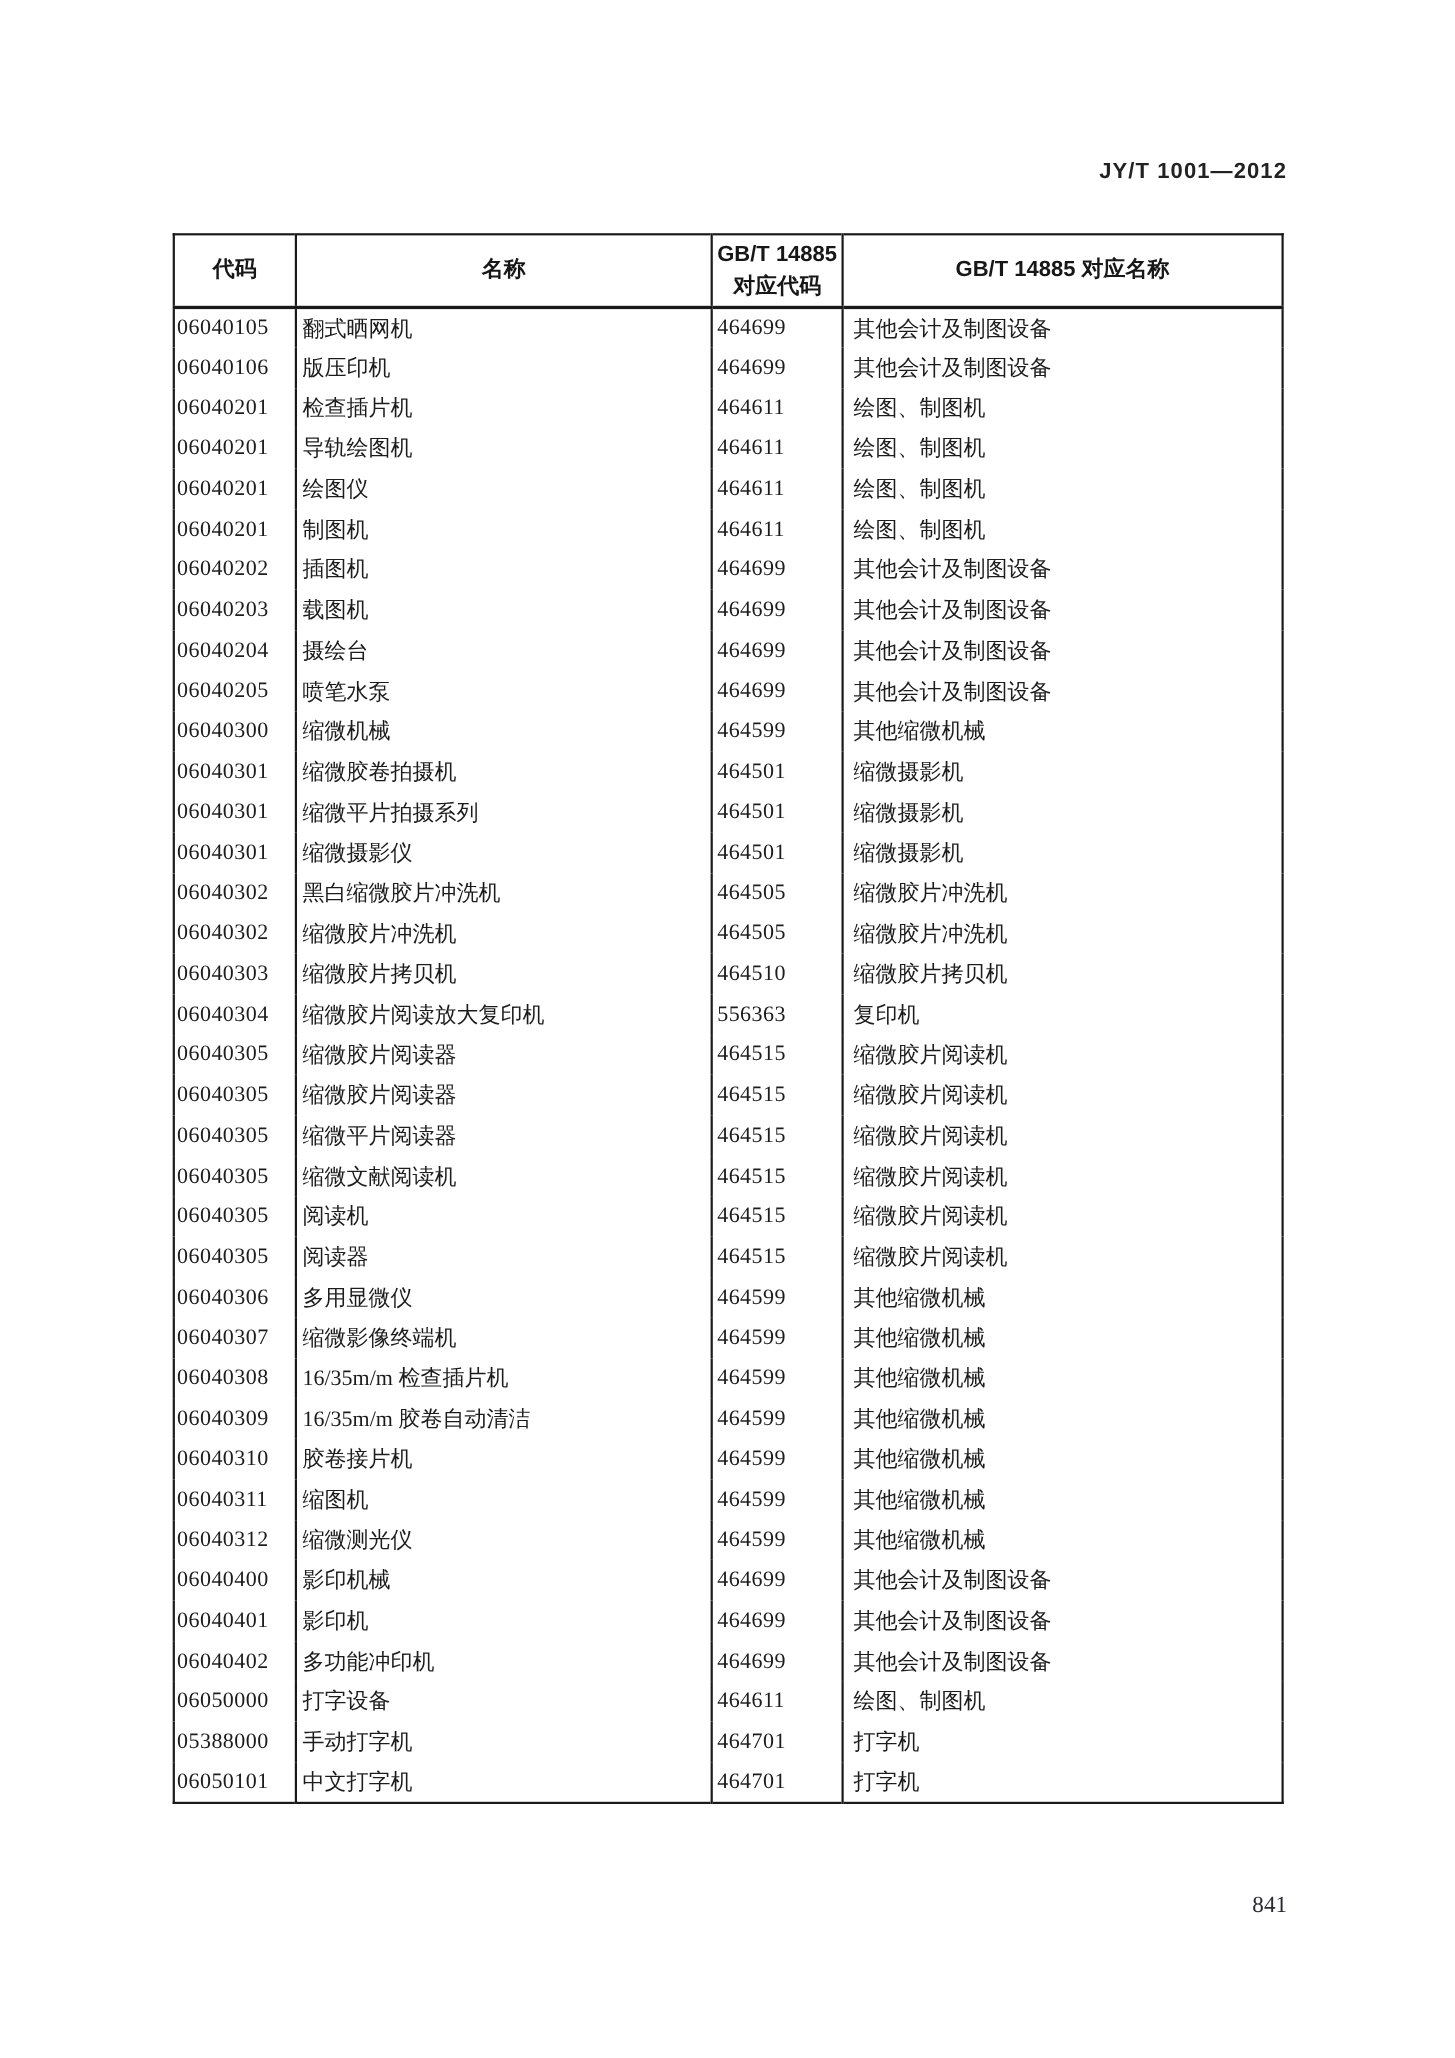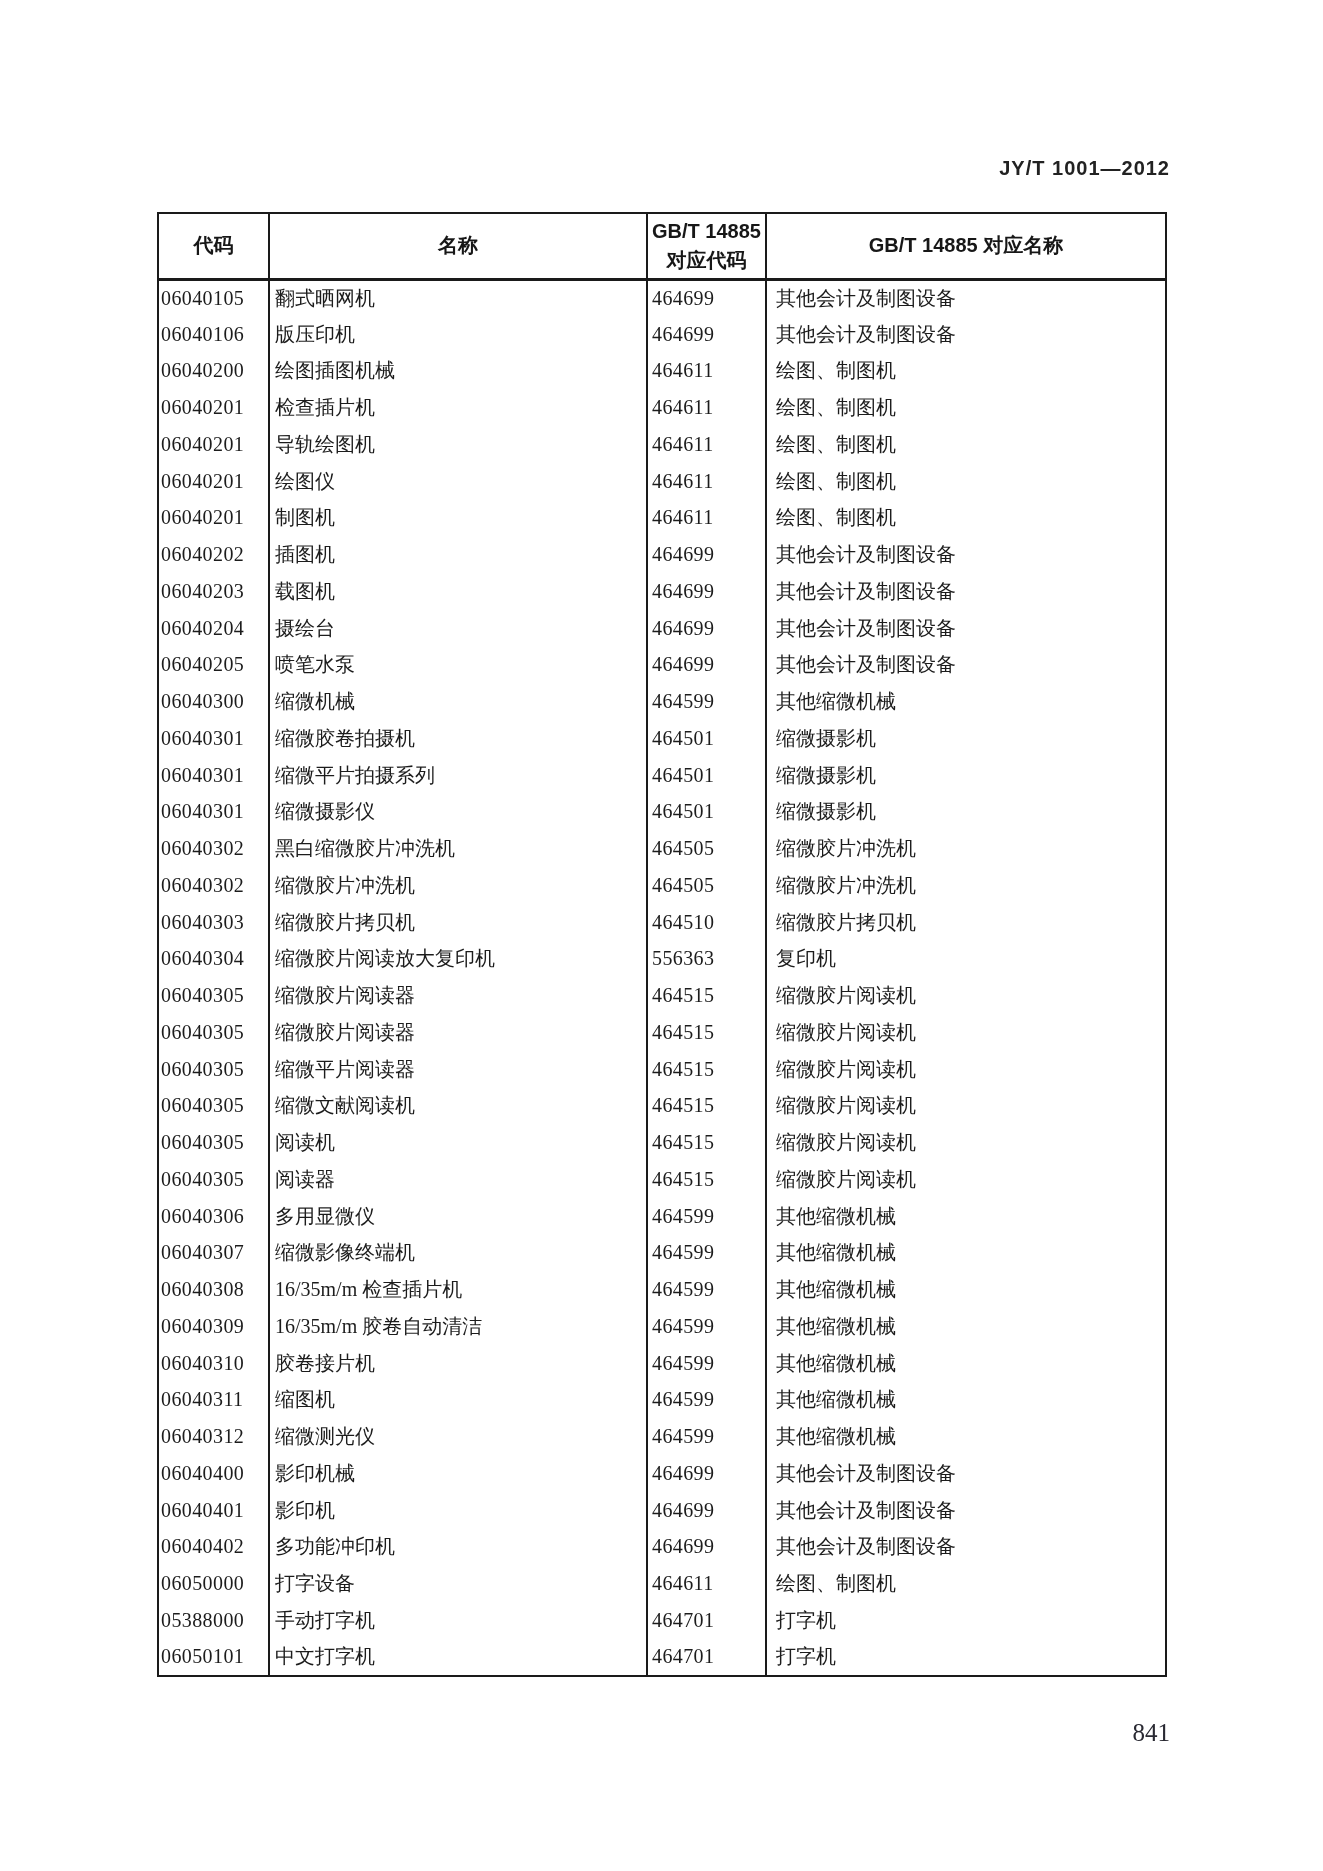--- a/index.html
+++ b/index.html
@@ -8,21 +8,21 @@
     position: relative;
     width: 1323px;
     height: 1871px;
     background: #ffffff;
     font-family: "Liberation Serif", "DejaVu Serif", serif;
     color: #1c1c1c;
     overflow: hidden;
   }
   .doc-number {
     position: absolute;
-    top: 157px;
+    top: 145px;
     right: 153px;
     font-family: "Liberation Sans", "DejaVu Sans", sans-serif;
     font-size: 20px;
     font-weight: 600;
     letter-spacing: 1px;
     color: #222222;
   }
   table.mapping {
     position: absolute;
     left: 157px;
@@ -61,21 +61,21 @@
   tbody td:first-child { border-left: none; }
   tbody td.code-cell     { padding-left: 2px;  letter-spacing: 0.4px; }
   tbody td.name-cell     { padding-left: 5px; }
   tbody td.gbt-code-cell { padding-left: 4px;  letter-spacing: 0.4px; }
   tbody td.gbt-name-cell { padding-left: 9px; }
   .page-number {
     position: absolute;
     top: 1719px;
     right: 153px;
     font-family: "Liberation Serif", "DejaVu Serif", serif;
-    font-size: 25px;
+    font-size: 21px;
     color: #2a2a33;
   }
 </style>
 </head>
 <body>
 
 <div class="page">
 
   <div class="doc-number">JY/T 1001—2012</div>
 
@@ -104,26 +104,20 @@
           <td class="gbt-code-cell">464699</td>
           <td class="gbt-name-cell">其他会计及制图设备</td>
         </tr>
         <tr>
           <td class="code-cell">06040106</td>
           <td class="name-cell">版压印机</td>
           <td class="gbt-code-cell">464699</td>
           <td class="gbt-name-cell">其他会计及制图设备</td>
         </tr>
         <tr>
-          <td class="code-cell">06040200</td>
-          <td class="name-cell">绘图插图机械</td>
-          <td class="gbt-code-cell">464611</td>
-          <td class="gbt-name-cell">绘图、制图机</td>
-        </tr>
-        <tr>
           <td class="code-cell">06040201</td>
           <td class="name-cell">检查插片机</td>
           <td class="gbt-code-cell">464611</td>
           <td class="gbt-name-cell">绘图、制图机</td>
         </tr>
         <tr>
           <td class="code-cell">06040201</td>
           <td class="name-cell">导轨绘图机</td>
           <td class="gbt-code-cell">464611</td>
           <td class="gbt-name-cell">绘图、制图机</td>

